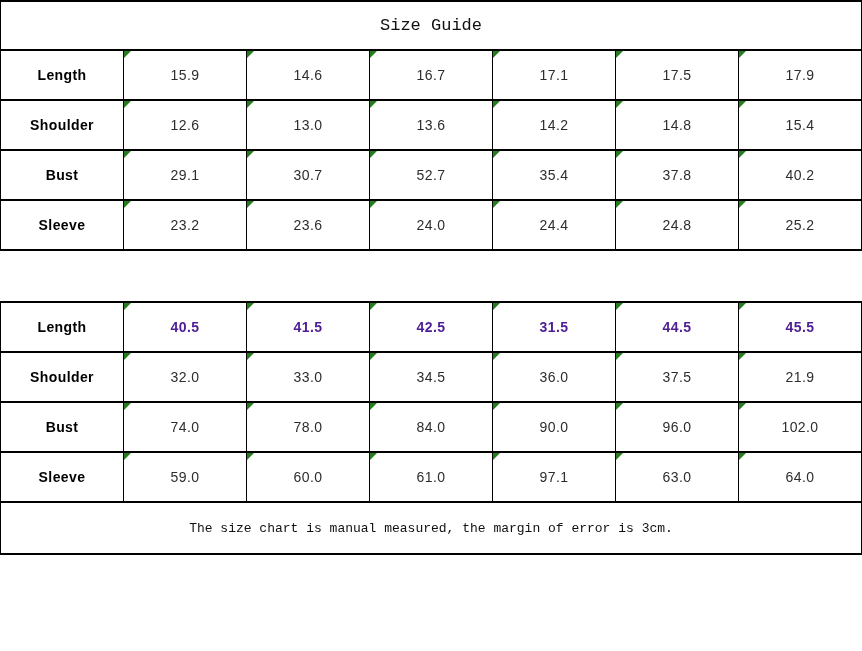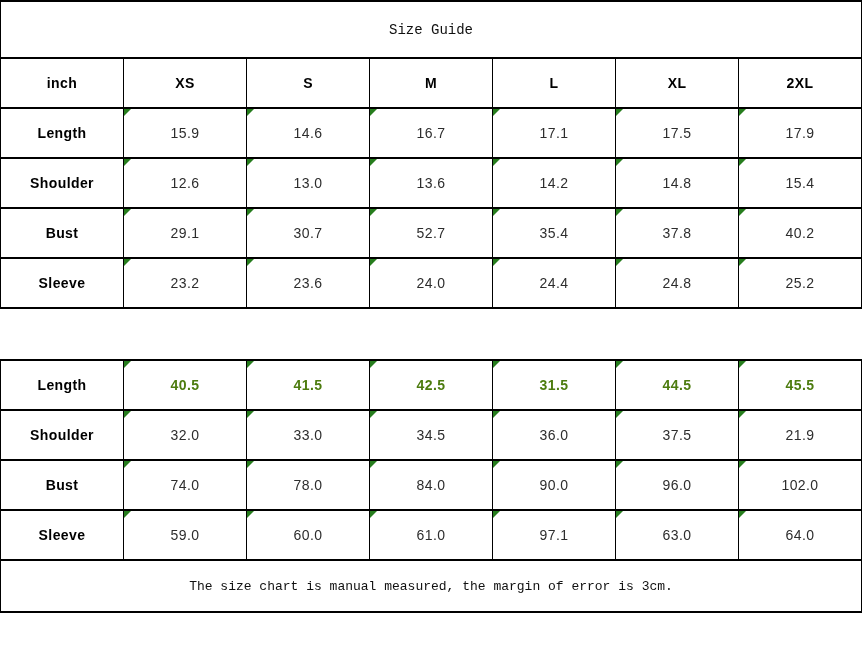--- a/index.html
+++ b/index.html
@@ -1,38 +1,38 @@
 <!DOCTYPE html>
 <html><head>
 <meta charset="utf-8">
 <style>
   html,body{margin:0;padding:0;background:#ffffff;}
   .sheet{
     width:862px;height:651px;background:#fff;box-sizing:border-box;
     font-family:"Liberation Sans",sans-serif;overflow:hidden;
   }
   .title{
-    box-sizing:border-box;height:57px;
+    box-sizing:border-box;height:49px;
     border:1px solid #000;border-top-width:2px;border-bottom:none;
     display:flex;align-items:center;justify-content:center;
     font-family:"Liberation Mono","DejaVu Sans Mono",monospace;
-    font-size:14px;color:#101010;
+    font-size:17px;color:#101010;
   }
   table.size-table{
     border-collapse:collapse;table-layout:fixed;width:862px;
   }
   col.c0{width:123px;}
   td{
     box-sizing:border-box;position:relative;
     border:1px solid #000;border-top-width:2px;border-bottom-width:2px;
     height:50px;padding:0;text-align:center;vertical-align:middle;
     font-size:14px;letter-spacing:0.4px;color:#2d2d2d;
   }
   td.hd,td.lbl{font-weight:bold;color:#000;}
-  tr.boldrow .v{font-weight:bold;color:#4d7c0f;}
+  tr.boldrow .v{font-weight:bold;color:#4c1d95;}
   .mk{
     position:absolute;top:0;left:0;width:0;height:0;
     border-top:7px solid #267d1d;border-right:7px solid transparent;
   }
   .gap{height:50px;background:#fff;}
   .footer{
     box-sizing:border-box;height:52px;
     border:1px solid #000;border-bottom-width:2px;border-top:none;
     display:flex;align-items:center;justify-content:center;
     font-family:"Liberation Mono","DejaVu Sans Mono",monospace;
@@ -50,29 +50,20 @@
     <colgroup>
         <col class="c0">
         <col>
         <col>
         <col>
         <col>
         <col>
         <col>
       </colgroup>
     <tbody>
-    <tr>
-      <td class="hd">inch</td>
-      <td class="hd">XS</td>
-      <td class="hd">S</td>
-      <td class="hd">M</td>
-      <td class="hd">L</td>
-      <td class="hd">XL</td>
-      <td class="hd">2XL</td>
-    </tr>
     <tr>
       <td class="lbl">Length</td>
       <td><span class="mk"></span><span class="v">15.9</span></td>
       <td><span class="mk"></span><span class="v">14.6</span></td>
       <td><span class="mk"></span><span class="v">16.7</span></td>
       <td><span class="mk"></span><span class="v">17.1</span></td>
       <td><span class="mk"></span><span class="v">17.5</span></td>
       <td><span class="mk"></span><span class="v">17.9</span></td>
     </tr>
     <tr>

